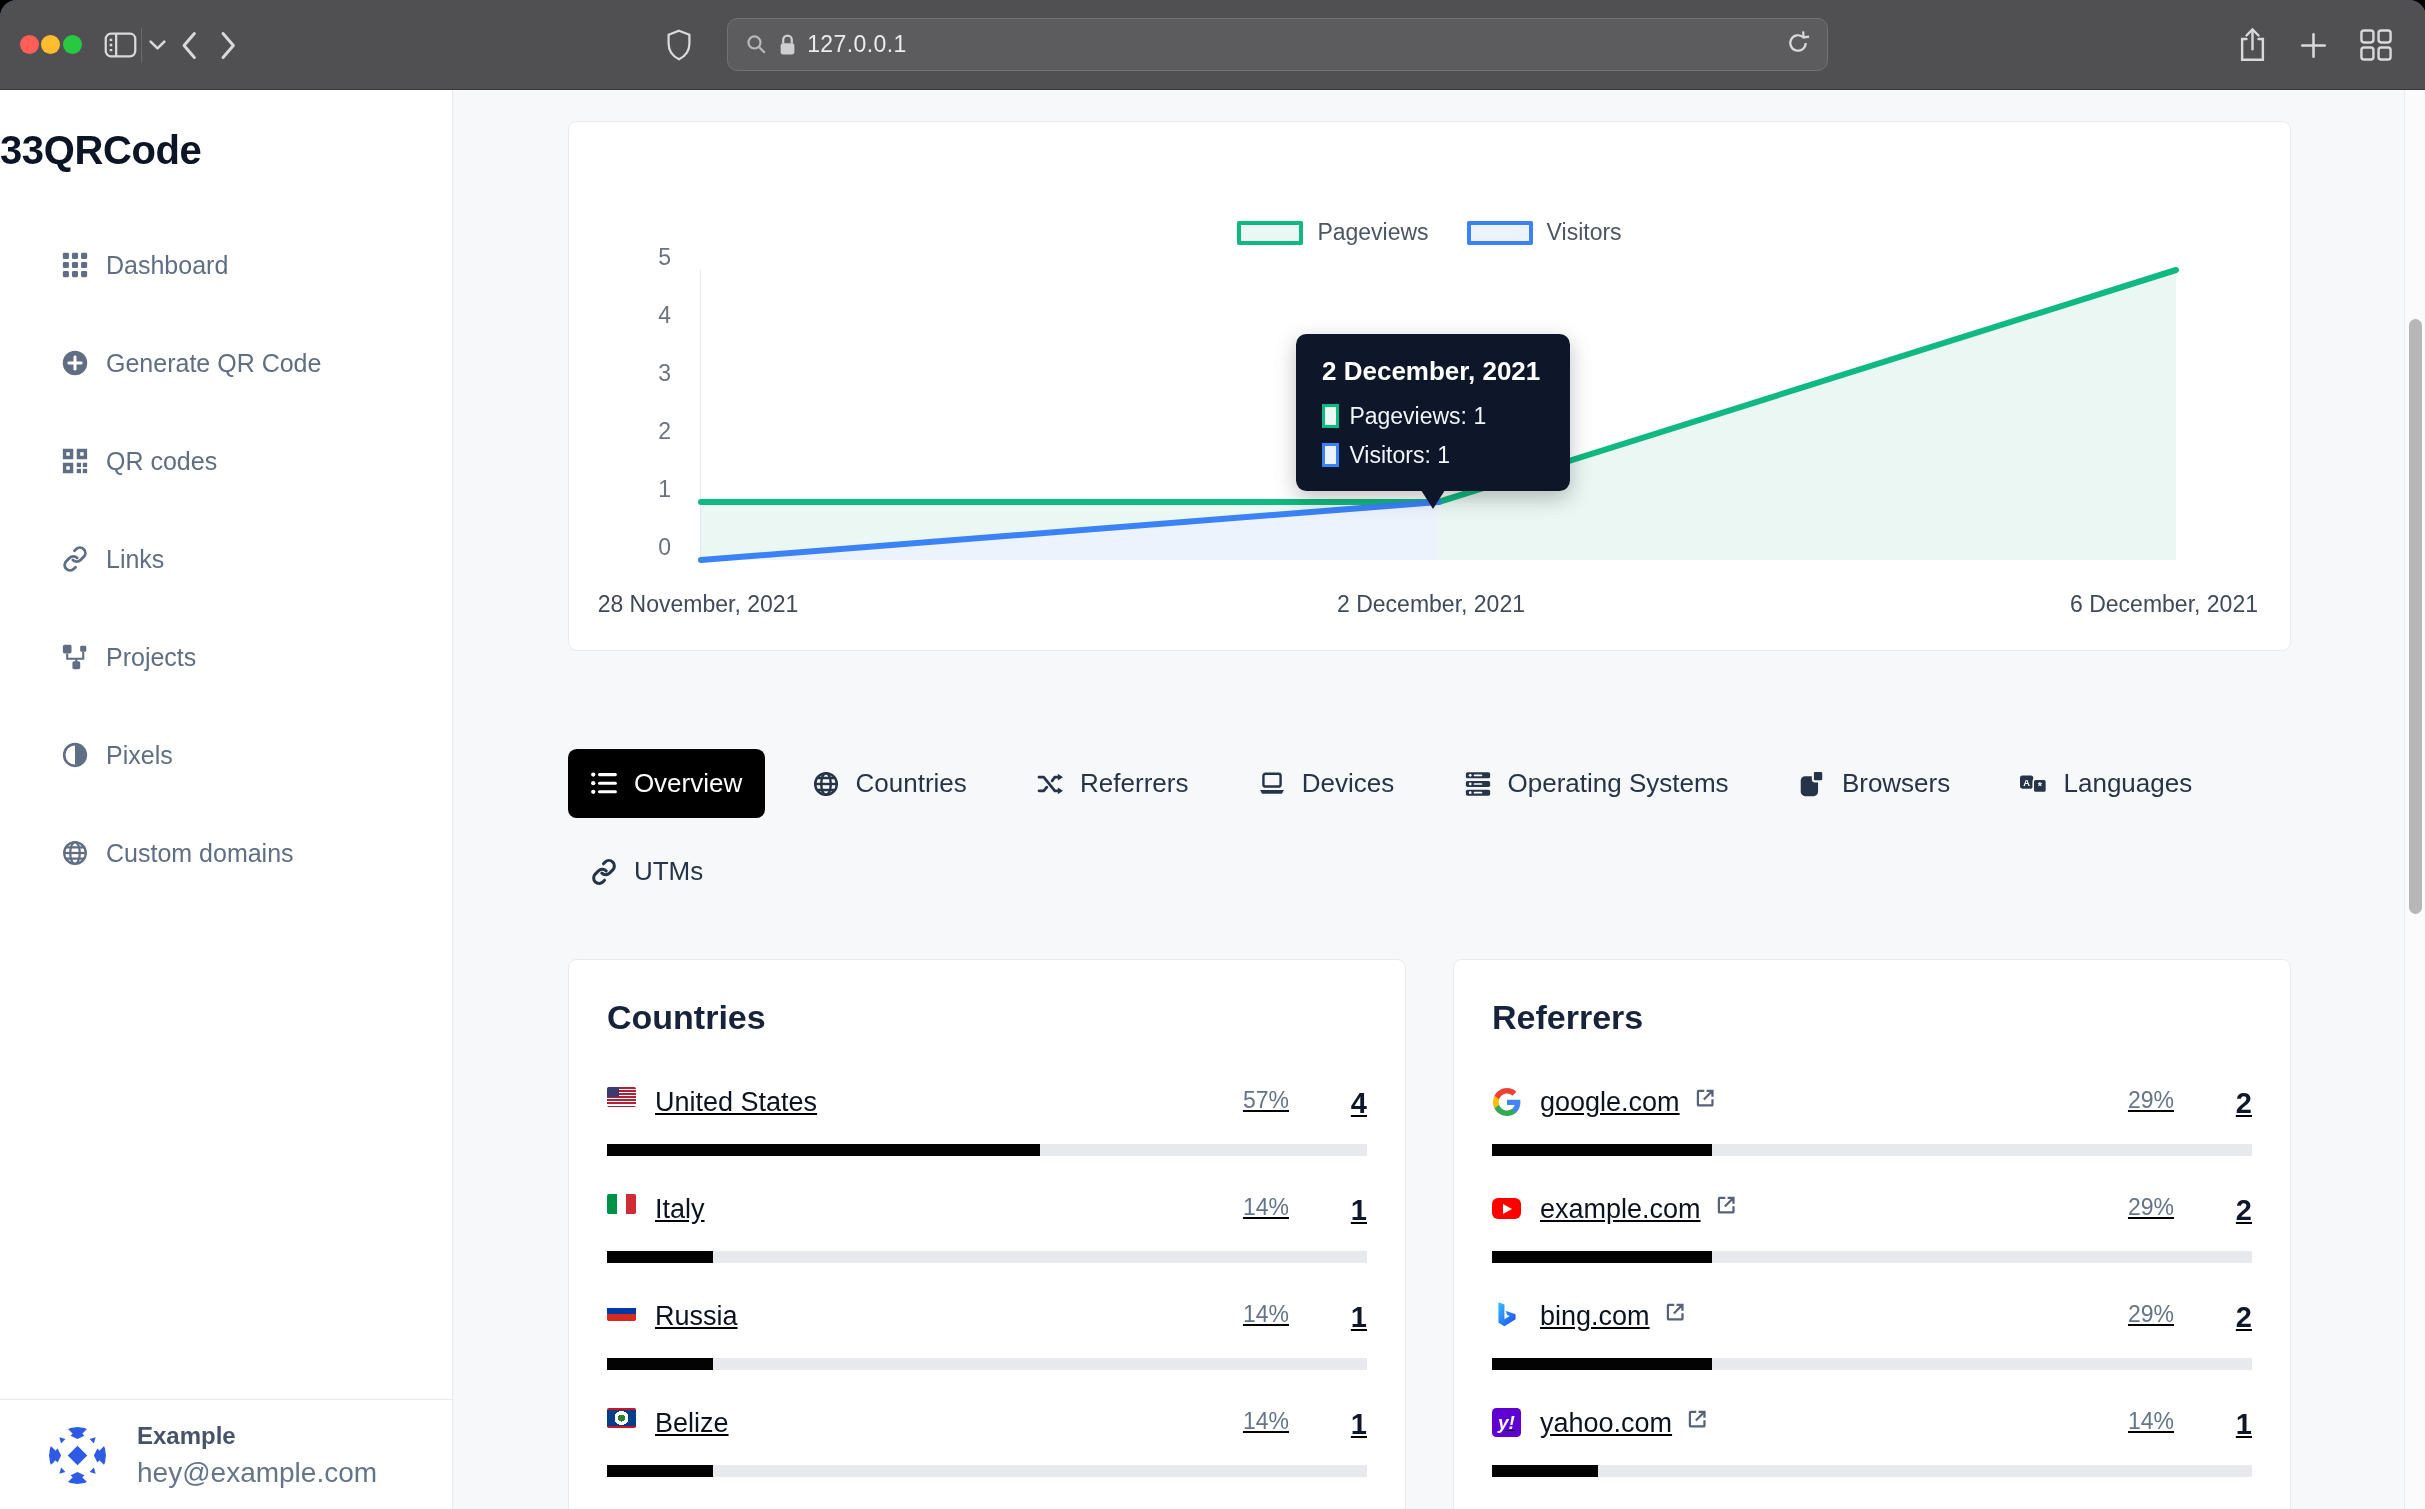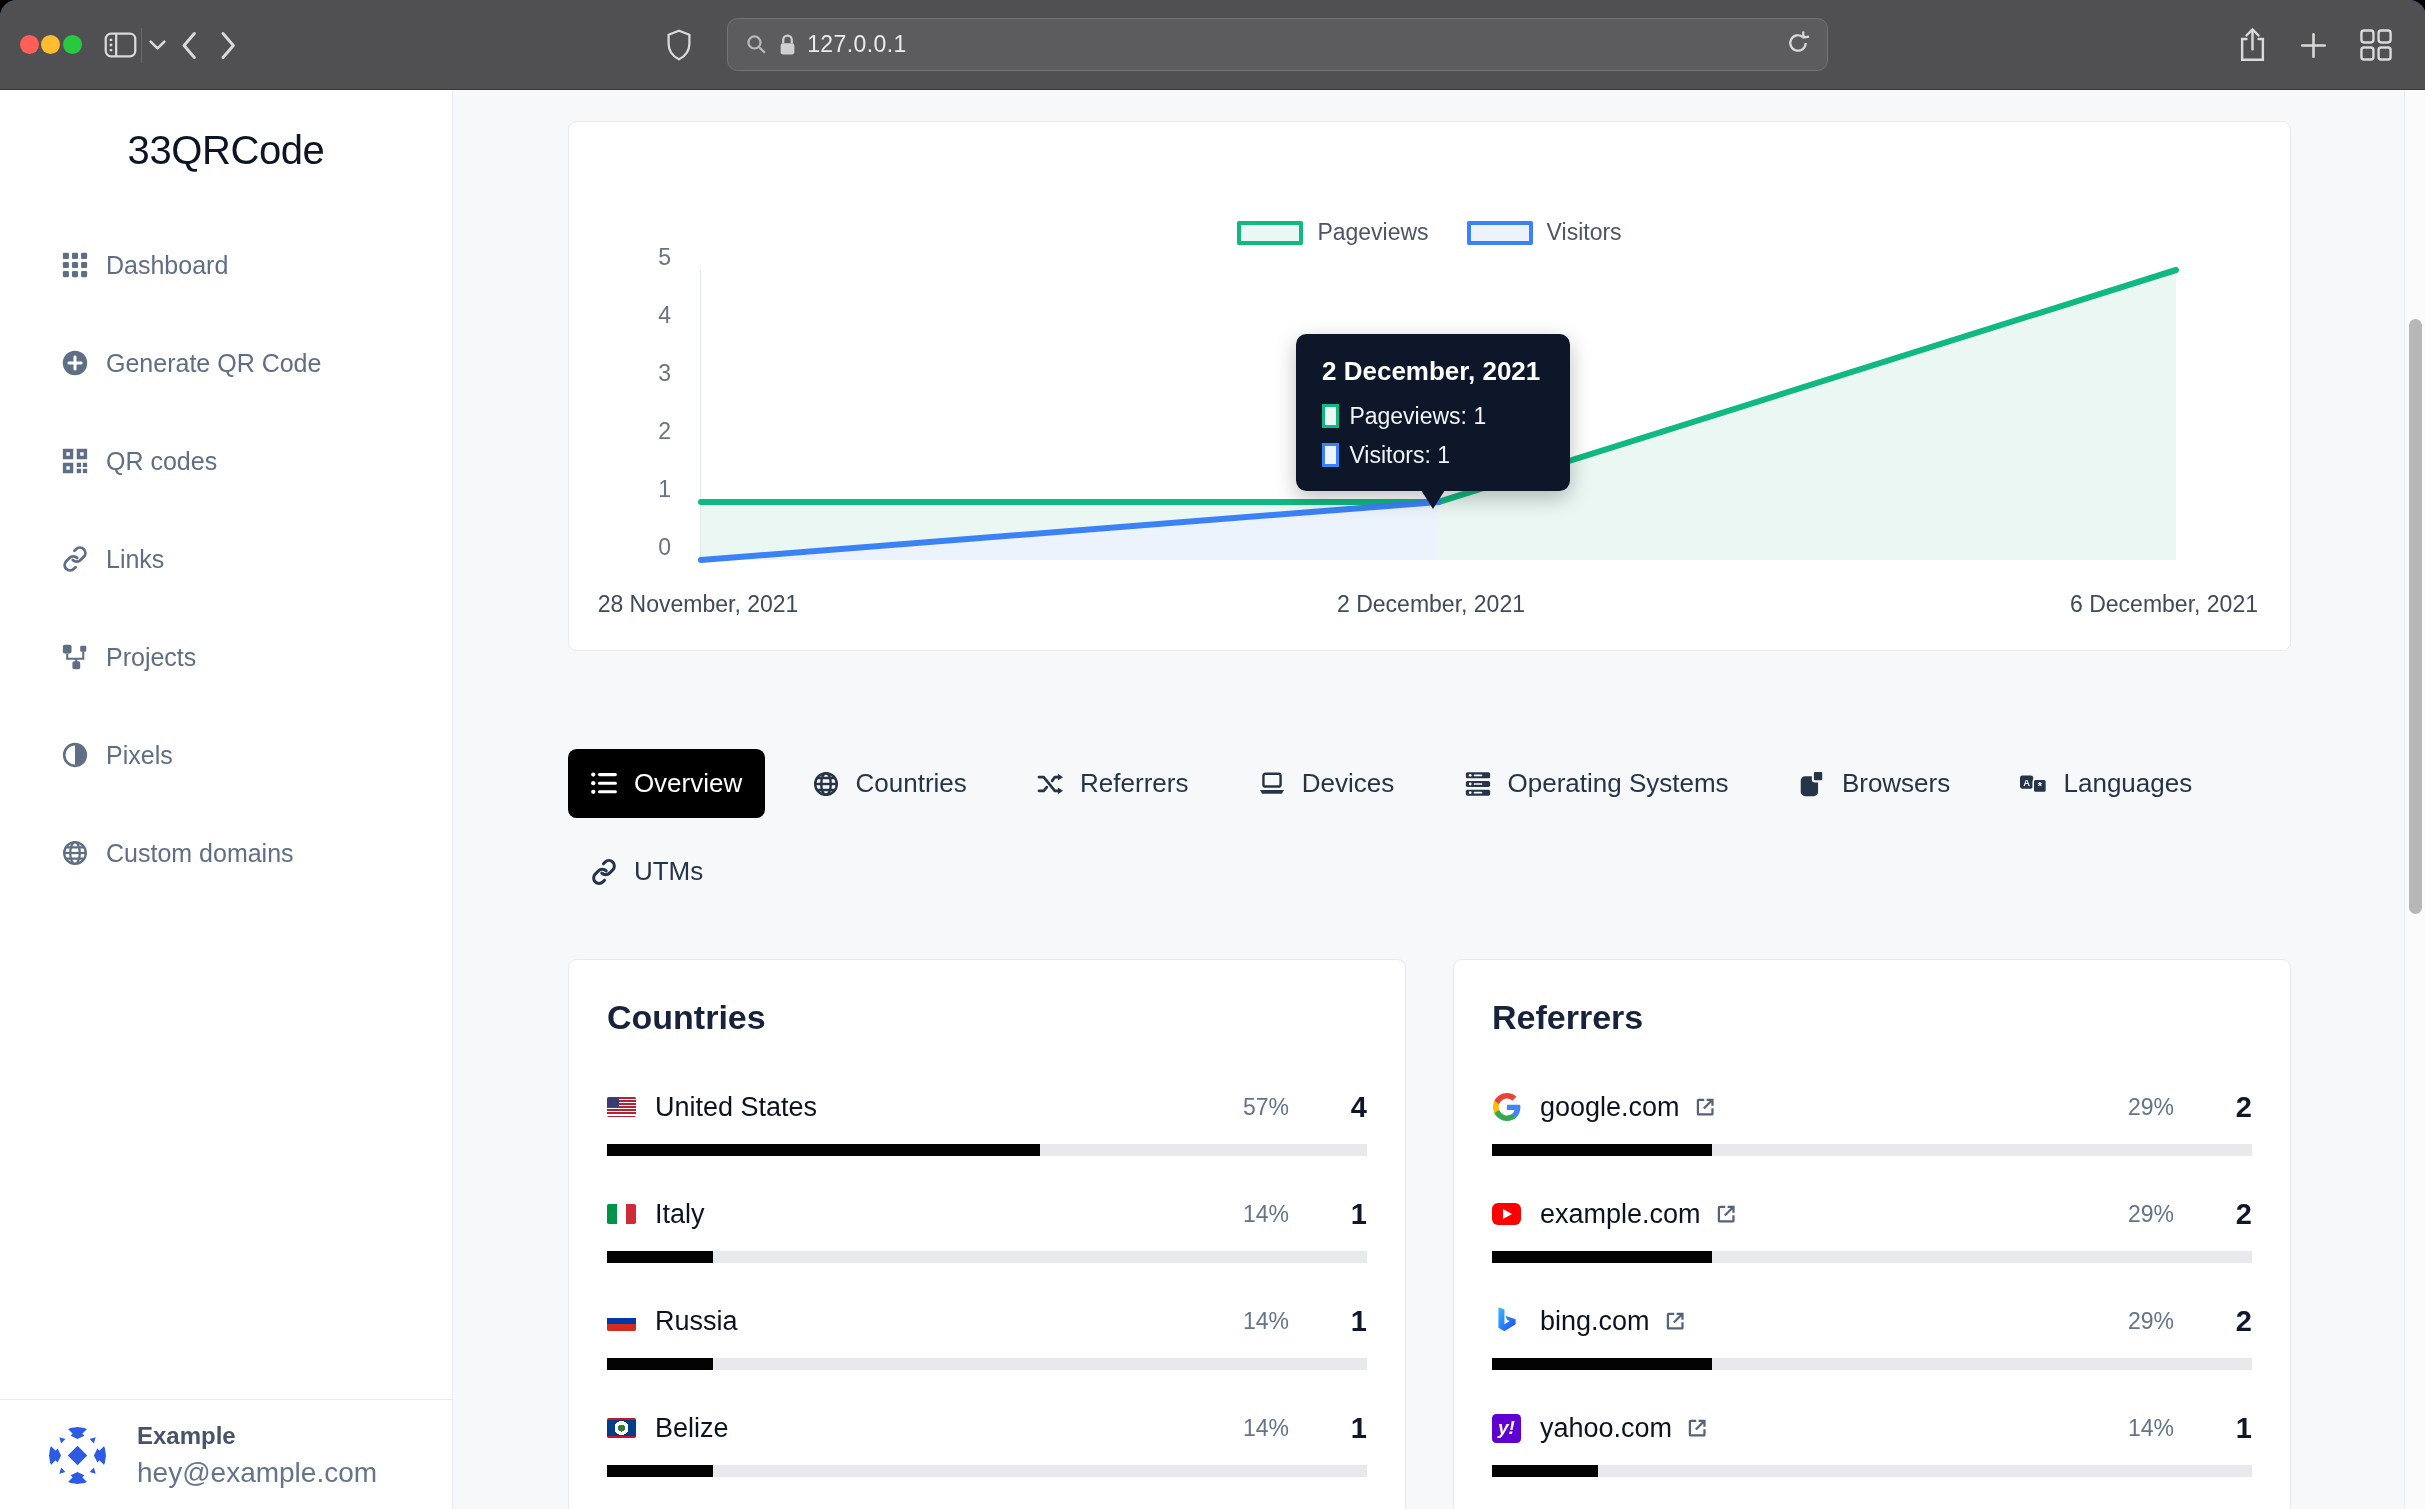--- a/index.html
+++ b/index.html
@@ -15,21 +15,21 @@
   .tb-ic { position:absolute; top:0; height:90px; display:flex; align-items:center; color:#d9d9da; }
   .tb-divider { position:absolute; left:141px; top:28px; width:0.9px; height:35px; background:#6a6a6c; }
   .urlfield { position:absolute; left:727px; top:18px; width:1101px; height:53px; background:#5c5c5e;
               border:0.9px solid #747476; border-radius:10.4px; display:flex; align-items:center; padding:0 17px; }
   .urlfield .addr { color:#ececed; font-size:23px; margin-left:10.4px; letter-spacing:0.4px; }
   .urlfield .reload { margin-left:auto; color:#d9d9da; }
 
   
   .app { position:absolute; left:0; top:90px; width:2426px; height:1420px; display:flex; }
   .sidebar { position:relative; width:453px; height:100%; background:#ffffff; border-right:1.7px solid #e8eaee; flex:none; }
-  .brand { position:absolute; top:38px; left:0; width:100%; text-align:center; font-size:40px; font-weight:400;
+  .brand { position:absolute; top:38px; left:0; width:100%; font-size:40px; font-weight:700;
            color:#0c1526; letter-spacing:-0.4px; }
   .nav { position:absolute; top:126px; left:0; right:0;margin-left:12px; }
   .nav-item { display:flex; align-items:center; height:98px; padding-left:49px; color:#5f6e85; cursor:pointer; }
   .nav-item .nicon { width:28px; height:28px; flex:none; display:flex; align-items:center; justify-content:center; }
   .nav-item .nlabel { font-size:25px; margin-left:17px; }
   .user { position:absolute; left:0; right:0; top:1309px; border-top:1.7px solid #e8eaee; padding:22.4px 0 0 49px;
           display:flex; align-items:center; }
   .avatar { width:57px; height:57px; border-radius:50%; overflow:hidden; flex:none; background:#fff; }
   .user-meta { margin-left:31px; }
   .user-name { font-size:24px; font-weight:700; color:#46536b; }
@@ -65,21 +65,21 @@
   .tab { display:flex; align-items:center; gap:15.5px; height:69px; padding:0 22.4px; border-radius:8.6px;
          font-size:26px; font-weight:500; color:#263449; cursor:pointer; white-space:nowrap; }
   .tab .ticon { width:28px; height:28px; display:flex; align-items:center; justify-content:center; }
   .tab.active { background:#000; color:#fff; }
 
   
   .cards { position:absolute; left:115px; right:135px; top:869px; display:flex; gap:47px; }
   .card { flex:1; background:#fff; border:0.9px solid #e7e9ec; border-radius:8.6px; padding:38px 38px 52px; height:673px; }
   .card-title { font-size:34px; font-weight:700; color:#17233b; margin-bottom:50px; }
   .stat-row { margin-bottom:38px; }
-  .row-head { display:flex; align-items:center; height:40px; }
+  .row-head { display:flex; height:40px;text-decoration:underline; }
   .row-name { font-size:27px; color:#0b1220; margin-left:19px; }
   .ext-icon { margin-left:14px; color:#55627a; display:flex; }
   .row-pct { margin-left:auto; font-size:23px; color:#64748b; }
   .row-count { font-size:29px; font-weight:700; color:#0f172a; min-width:43px; text-align:right; margin-left:35px; }
   .bar { margin-top:17px; height:12px; background:#e7e9ec; }
   .bar-fill { height:100%; background:#030303; }
 
   .flag { width:29px; height:20px; border-radius:1.7px; flex:none; }
   .flag-us { background:
       linear-gradient(#3c3b6e,#3c3b6e) left top / 12px 10.4px no-repeat,

